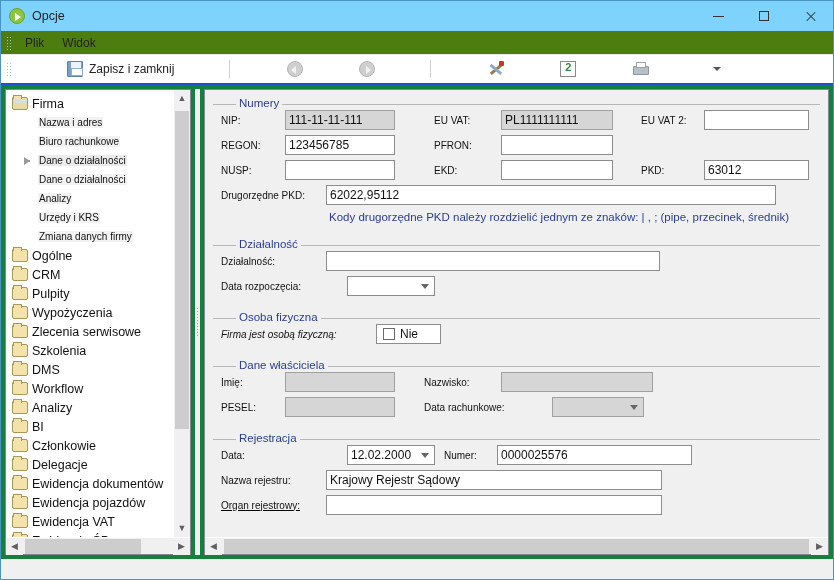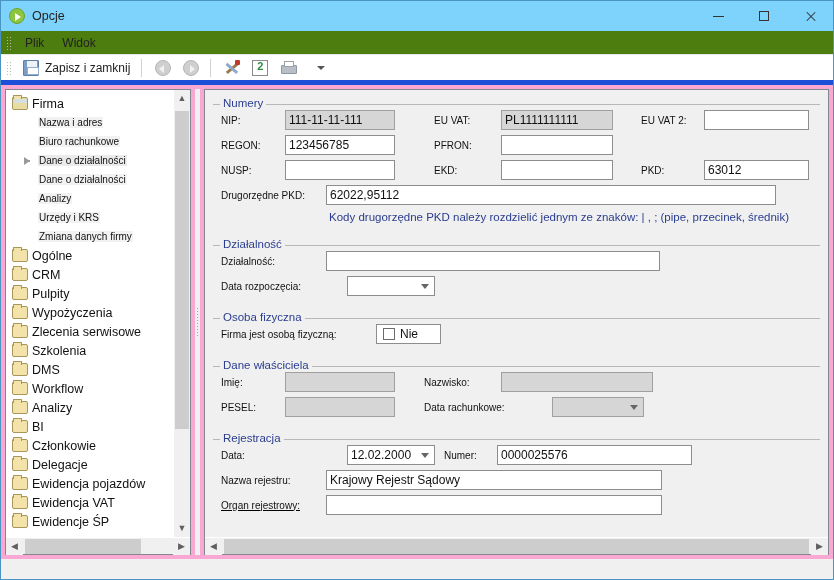--- a/index.html
+++ b/index.html
@@ -63,21 +63,22 @@
   .grip { width:8px; height:16px; margin:0 3px 0 4px;
     background-image: radial-gradient(#b9b9b9 40%, transparent 41%);
     background-size: 3px 3px; background-position: 1px 1px;
   }
   .menu-item { padding: 3px 9px; color:#222; font-size:12px; }
   
   .toolbar {
     height: 30px; flex:0 0 30px;
     background:#ffffff;
     display:flex; align-items:center;
-    border-bottom: 5px solid #1d4ed8;
+    border-bottom: 2px solid #1d4ed8;
+    gap: 44px;
   }
   .tb-btn { display:flex; align-items:center; height:24px; padding:0 5px; margin-left:2px; }
   .tb-sep { width:1px; height:18px; background:#d0d0d0; margin:0 6px; }
   .tb-label { margin-left:6px; font-size:12px; color:#222; }
   .ico { width:16px; height:16px; position:relative; display:inline-block; }
   
   .ico-save { background:#7b9ec9; border:1px solid #5d80ab; border-radius:1px; }
   .ico-save:before { content:""; position:absolute; left:3px; top:0px; width:10px; height:6px; background:#eef3f8; }
   .ico-save:after  { content:""; position:absolute; left:3px; bottom:0px; width:10px; height:6px; background:#ffffff; border:1px solid #93aecd; }
   
@@ -91,21 +92,21 @@
   .ico-tools em { position:absolute; right:0; top:0; width:5px; height:5px; background:#c0392b; border-radius:1px; }
   
   .ico-refresh { background:#ffffff; border:1px solid #8a8a8a; }
   .ico-refresh:before { content:"2"; position:absolute; left:4px; top:-1px; font-size:11px; color:#2e8b3d; font-weight:bold; }
   
   .ico-print { }
   .ico-print:before { content:""; position:absolute; left:1px; top:5px; width:14px; height:7px; background:#b8bfc6; border:1px solid #8e969e; border-radius:1px; }
   .ico-print:after  { content:""; position:absolute; left:4px; top:1px; width:8px; height:4px; background:#ffffff; border:1px solid #9aa2aa; }
   .caret-dn { width:0;height:0;border-left:4px solid transparent;border-right:4px solid transparent;border-top:4px solid #555; margin-left:9px; }
   
-  .body { flex:1 1 auto; display:flex; padding:4px; gap:4px; background:#f9a8d4; min-height:0; }
+  .body { flex:1 1 auto; display:flex; padding:4px; gap:4px; background:#15803d; min-height:0; }
   .pane {
     background:#ffffff; border:1px solid #828790;
     display:flex; flex-direction:column; min-height:0; position:relative;
   }
   .pane-left  { width: 186px; flex:0 0 186px; }
   .pane-right { flex:1 1 auto; background:#f0f0f0; }
   .pane-inner { flex:1 1 auto; display:flex; min-height:0; overflow:hidden; }
   
   .tree { flex:1 1 auto; padding:4px 0 0 4px; overflow:hidden; white-space:nowrap; }
   .tnode { display:flex; align-items:center; height:19px; font-size:12.5px; color:#111; padding-left:2px; }
@@ -143,21 +144,21 @@
   .hsb-thumb { position:absolute; top:1px; bottom:1px; background:#cdcdcd; }
   .splitter { width:5px; flex:0 0 5px; display:flex; align-items:center; justify-content:center; background:#f0f0f0; }
   .splitter .dots { width:3px; height:30px;
     background-image: radial-gradient(#a6a6a6 40%, transparent 41%);
     background-size:3px 3px; }
   
   .form { flex:1 1 auto; overflow:hidden; padding:6px 8px 0 8px; position:relative; }
   .gbox { position:relative; margin-bottom:7px; padding:14px 8px 7px 8px; }
   .gbox > .gline { position:absolute; left:0; right:0; top:8px; height:1px; background:#b7b7b7; }
   .gbox > .gtitle {
-    position:absolute; left:7px; top:1px; background:#f0f0f0; padding:0 3px;
+    position:absolute; left:23px; top:1px; background:#f0f0f0; padding:0 3px;
     color:#2a3d8f; font-size:11.5px; line-height:13px;
   }
   .row { display:flex; align-items:center; margin-bottom:5px; }
   .lbl { font-size:10px; color:#111; }
   .inp {
     height:20px; border:1px solid #8d8d8d; background:#ffffff;
     font-family:"Liberation Sans", sans-serif; font-size:12px; color:#111;
     padding:0 3px; line-height:18px; overflow:hidden; white-space:nowrap;
   }
   .inp.ro { background:#d6d6d6; border:1px solid #a0a0a0; }
@@ -310,20 +311,24 @@
           <div class="tnode">
               <span class="folder"></span>
               <span>Członkowie</span>
             </div>
           <div class="tnode">
               <span class="folder"></span>
               <span>Delegacje</span>
             </div>
           <div class="tnode">
               <span class="folder"></span>
+              <span>Ewidencja dokumentów</span>
+            </div>
+          <div class="tnode">
+              <span class="folder"></span>
               <span>Ewidencja pojazdów</span>
             </div>
           <div class="tnode">
               <span class="folder"></span>
               <span>Ewidencja VAT</span>
             </div>
           <div class="tnode">
               <span class="folder"></span>
               <span>Ewidencje ŚP</span>
             </div>
@@ -414,21 +419,21 @@
               <span></span>
               <i class="cb-arrow"></i>
             </div>
           </div>
         </div>
 
         <div class="gbox">
           <div class="gline"></div>
           <div class="gtitle">Osoba fizyczna</div>
           <div class="row" style="margin-bottom:0;">
-            <div class="lbl" style="width:155px;">Firma jest osobą fizyczną:</div>
+            <div class="lbl" style="width:155px;font-style:italic;">Firma jest osobą fizyczną:</div>
             <div class="chkbox" style="width:65px;">
               <span class="box"></span>
               <span class="cl">Nie</span>
             </div>
           </div>
         </div>
 
         <div class="gbox">
           <div class="gline"></div>
           <div class="gtitle">Dane właściciela</div>

